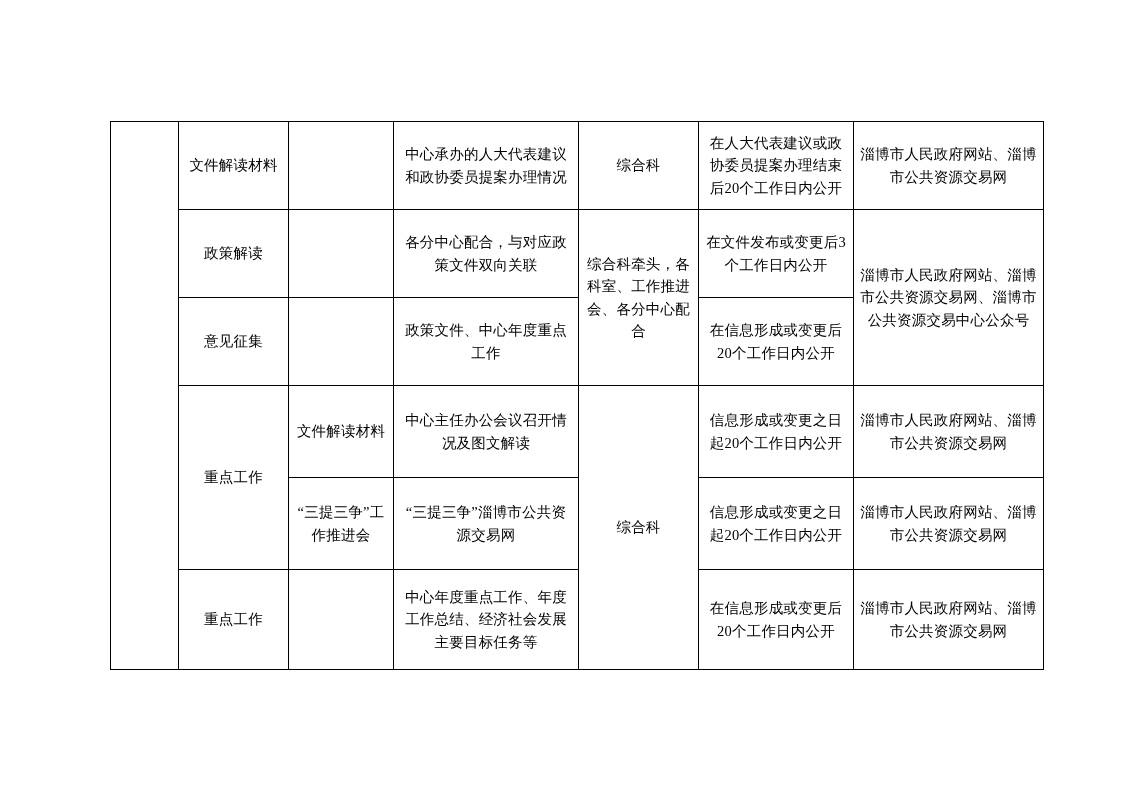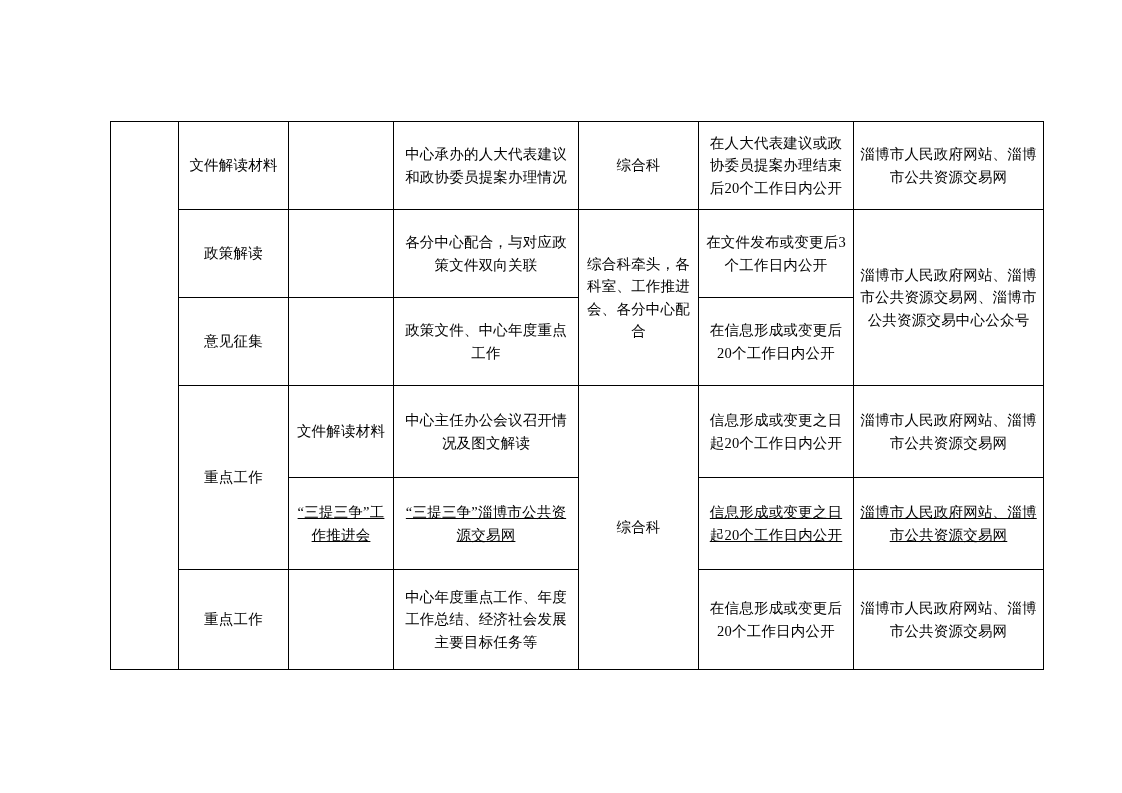--- a/index.html
+++ b/index.html
@@ -47,21 +47,21 @@
 
   td.blank { }
   .cell-text {
     display: block;
     white-space: pre-line;
   }
   .r1 { height: 88px; }
   .r2 { height: 88px; }
   .r3 { height: 88px; }
   .r4 { height: 92px; }
-  .r5 { height: 92px; text-decoration: underline; }
+  .r5 { height: 92px; }
   .r6 { height: 100px; }
 </style>
 </head>
 <body>
 
 <div class="page">
   <div class="table-wrap">
     <table class="doc-table">
       <colgroup>
         <col class="c0">

